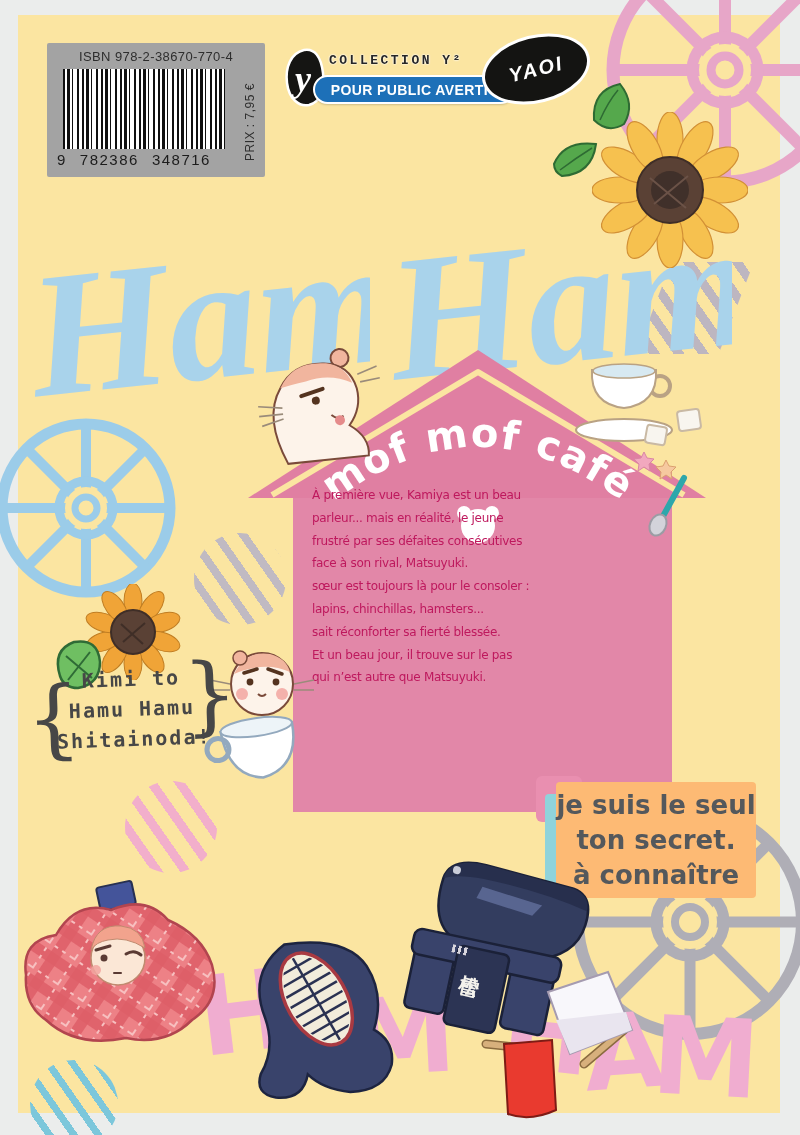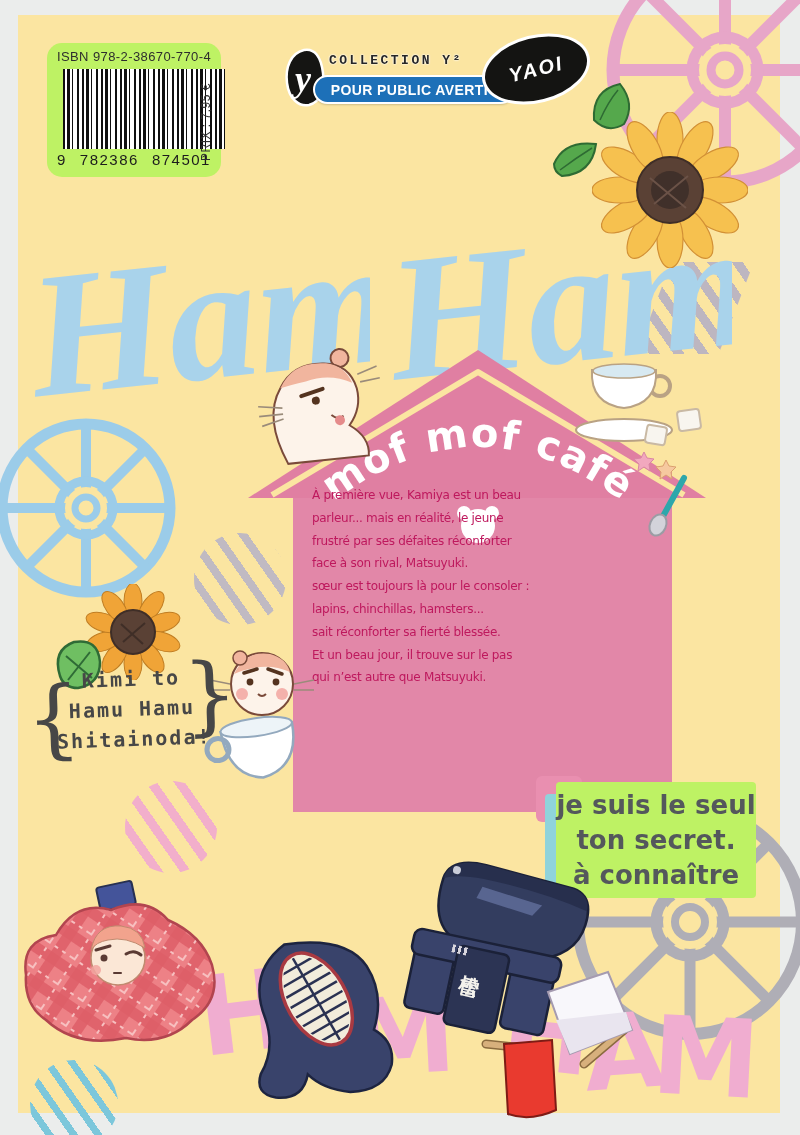--- a/index.html
+++ b/index.html
@@ -2,21 +2,21 @@
 <html><head>
 <meta charset="utf-8">
 <style>
   html,body{margin:0;padding:0;}
   #canvas{position:relative;width:800px;height:1135px;background:#ebedec;overflow:hidden;
           font-family:"DejaVu Sans",sans-serif;}
   .abs{position:absolute;}
   .page{left:18px;top:15px;width:762px;height:1098px;background:#fbe5a1;}
 
   
-  .bcbox{left:47px;top:43px;width:174px;height:134px;background:#bef264;border-radius:15px;}
+  .bcbox{left:47px;top:43px;width:218px;height:134px;background:#a3a3a3;border-radius:2px;}
   .isbn{left:0;top:6px;width:100%;text-align:center;font-family:"Liberation Sans",sans-serif;
         font-size:13px;letter-spacing:.4px;color:#2e2e2e;}
   .bars{left:16px;top:26px;width:162px;height:80px;
         background:repeating-linear-gradient(90deg,#101010 0 2px,#fff 2px 4px,#101010 4px 7px,#fff 7px 9px,#101010 9px 10px,#fff 10px 14px,#101010 14px 16px,#fff 16px 19px);}
   .eandigits{left:10px;top:108px;width:180px;display:flex;gap:13px;
         font-family:"Liberation Sans",sans-serif;font-size:15px;color:#1c1c1c;letter-spacing:1.5px;}
   .price{right:8px;top:18px;height:100px;writing-mode:vertical-rl;transform:rotate(180deg);
         font-family:"Liberation Sans",sans-serif;font-size:12px;color:#2e2e2e;letter-spacing:.5px;}
 
   
@@ -52,21 +52,21 @@
 
   
   .kimi{left:26px;top:664px;width:212px;transform:rotate(-2deg);color:#474747;}
   .kimi .brace{position:absolute;font-family:"DejaVu Serif",serif;font-size:86px;font-weight:400;line-height:1;}
   .kimi .lines{margin:0 30px;text-align:center;font-family:"DejaVu Sans Mono",monospace;
         font-size:20px;font-weight:bold;line-height:30px;letter-spacing:2px;}
 
   
   .q-pink{left:536px;top:776px;width:46px;height:46px;background:#e98fb0;border-radius:6px;}
   .q-teal{left:545px;top:794px;width:194px;height:104px;background:#8fd3db;border-radius:4px;}
-  .q-white{left:556px;top:782px;width:200px;height:116px;background:#bef264;border-radius:4px;
+  .q-white{left:556px;top:782px;width:200px;height:116px;background:#fdba74;border-radius:4px;
         display:flex;flex-direction:column;justify-content:center;}
   .q-white div{text-align:center;font-size:26px;font-weight:bold;color:#54585c;line-height:35px;}
 
   
   .bletter{position:absolute;font-weight:bold;color:#f0add0;line-height:1;display:inline-block;}
 
   
   .tarek{left:456px;top:960px;width:26px;height:66px;writing-mode:vertical-rl;transform:rotate(13deg);
         font-size:20px;font-weight:bold;color:#f4f2ec;letter-spacing:2px;}
   .tares{left:452px;top:946px;width:16px;height:8px;transform:rotate(13deg);
@@ -236,21 +236,21 @@
     <g fill="#ffffff">
       <circle cx="224" cy="168" r="7"></circle>
         <circle cx="252" cy="168" r="7"></circle>
         <circle cx="238" cy="181" r="17"></circle>
     </g>
   </svg>
 
   <div class="abs synopsis">
     <div>À première vue, Kamiya est un beau</div>
     <div>parleur... mais en réalité, le jeune</div>
-    <div>frustré par ses défaites réconforter</div>
+    <div>frustré par ses défaites consécutives</div>
     <div>face à son rival, Matsuyuki.</div>
     <div>sœur est toujours là pour le consoler :</div>
     <div>lapins, chinchillas, hamsters...</div>
     <div>sait réconforter sa fierté blessée.</div>
     <div>Et un beau jour, il trouve sur le pas</div>
     <div>qui n’est autre que Matsuyuki.</div>
   </div>
 
   <svg class="abs" style="left:252px;top:342px" width="140" height="125">
     <g transform="rotate(-6 70 60)">
@@ -418,21 +418,21 @@
   </svg>
 
   <div class="abs stripc c-blue"></div>
 
   <div class="abs bcbox">
     <div class="abs isbn">ISBN 978-2-38670-770-4</div>
     <div class="abs bars"></div>
     <div class="abs eandigits">
       <span>9</span>
       <span>782386</span>
-      <span>874501</span>
+      <span>348716</span>
     </div>
     <div class="abs price">PRIX : 7,95 €</div>
   </div>
 
   <div class="abs logo">
     <svg class="abs" style="left:0;top:2px" width="44" height="62">
       <path d="M21,3 C8,6 2,20 4,36 C6,52 16,60 26,58 C38,55 42,42 40,26 C38,10 32,1 21,3 Z" fill="#151513" stroke="#ffffff" stroke-width="2.5"></path>
       <text x="12" y="44" font-size="36" fill="#fff" font-style="italic" font-weight="bold" style="font-family:'Liberation Serif',serif">y</text>
     </svg>
     <div class="abs collname">COLLECTION Y²</div>

